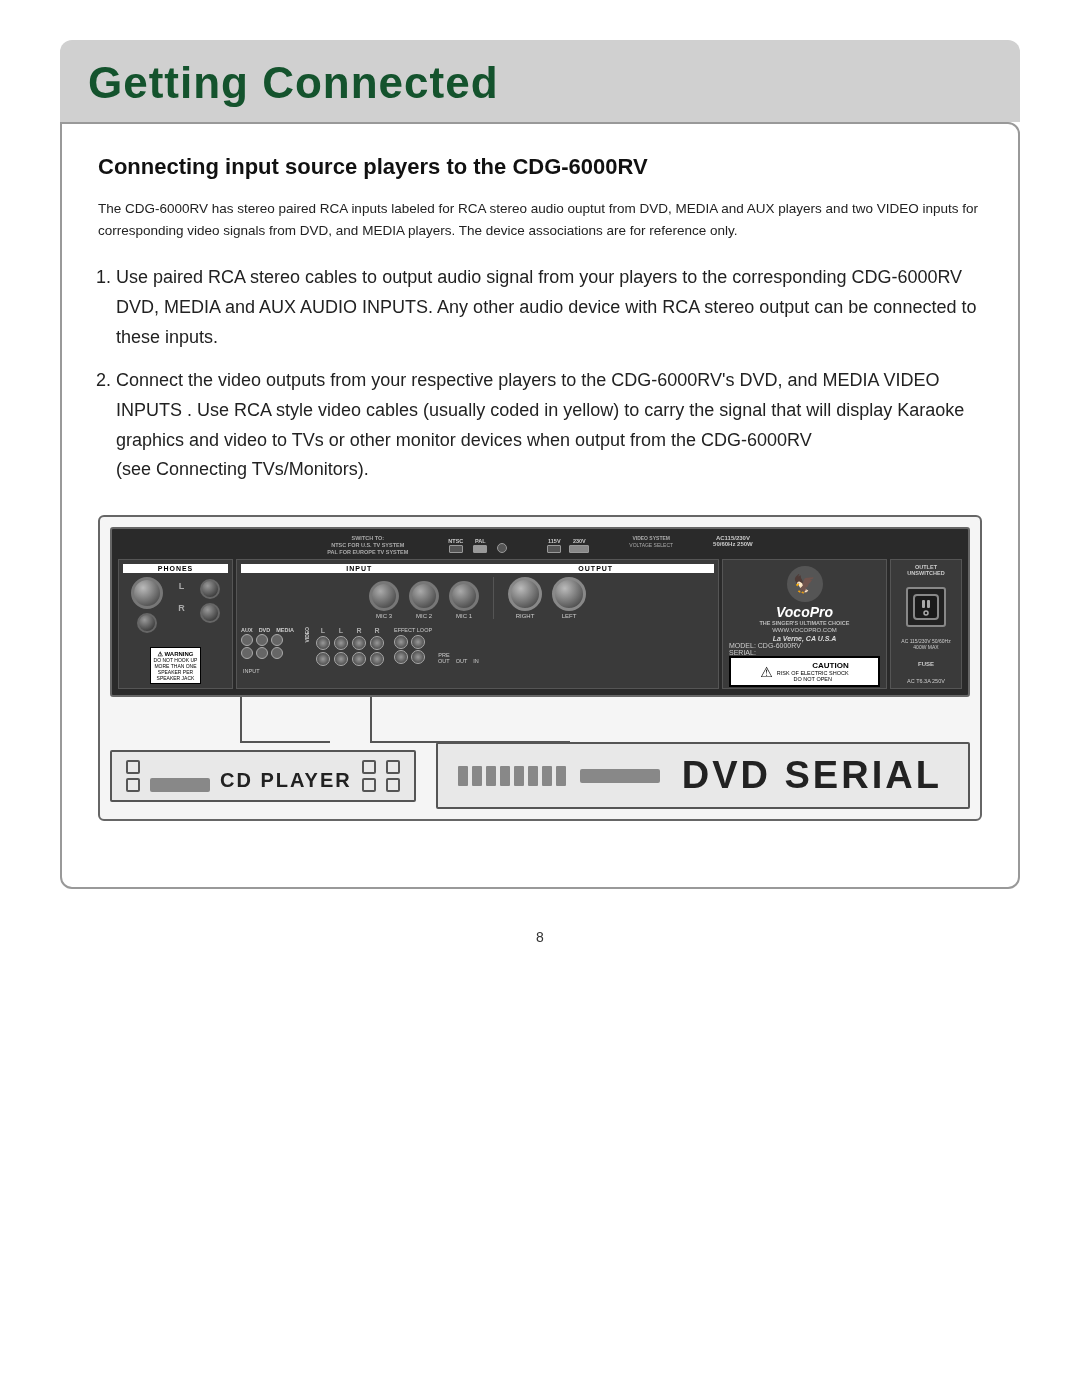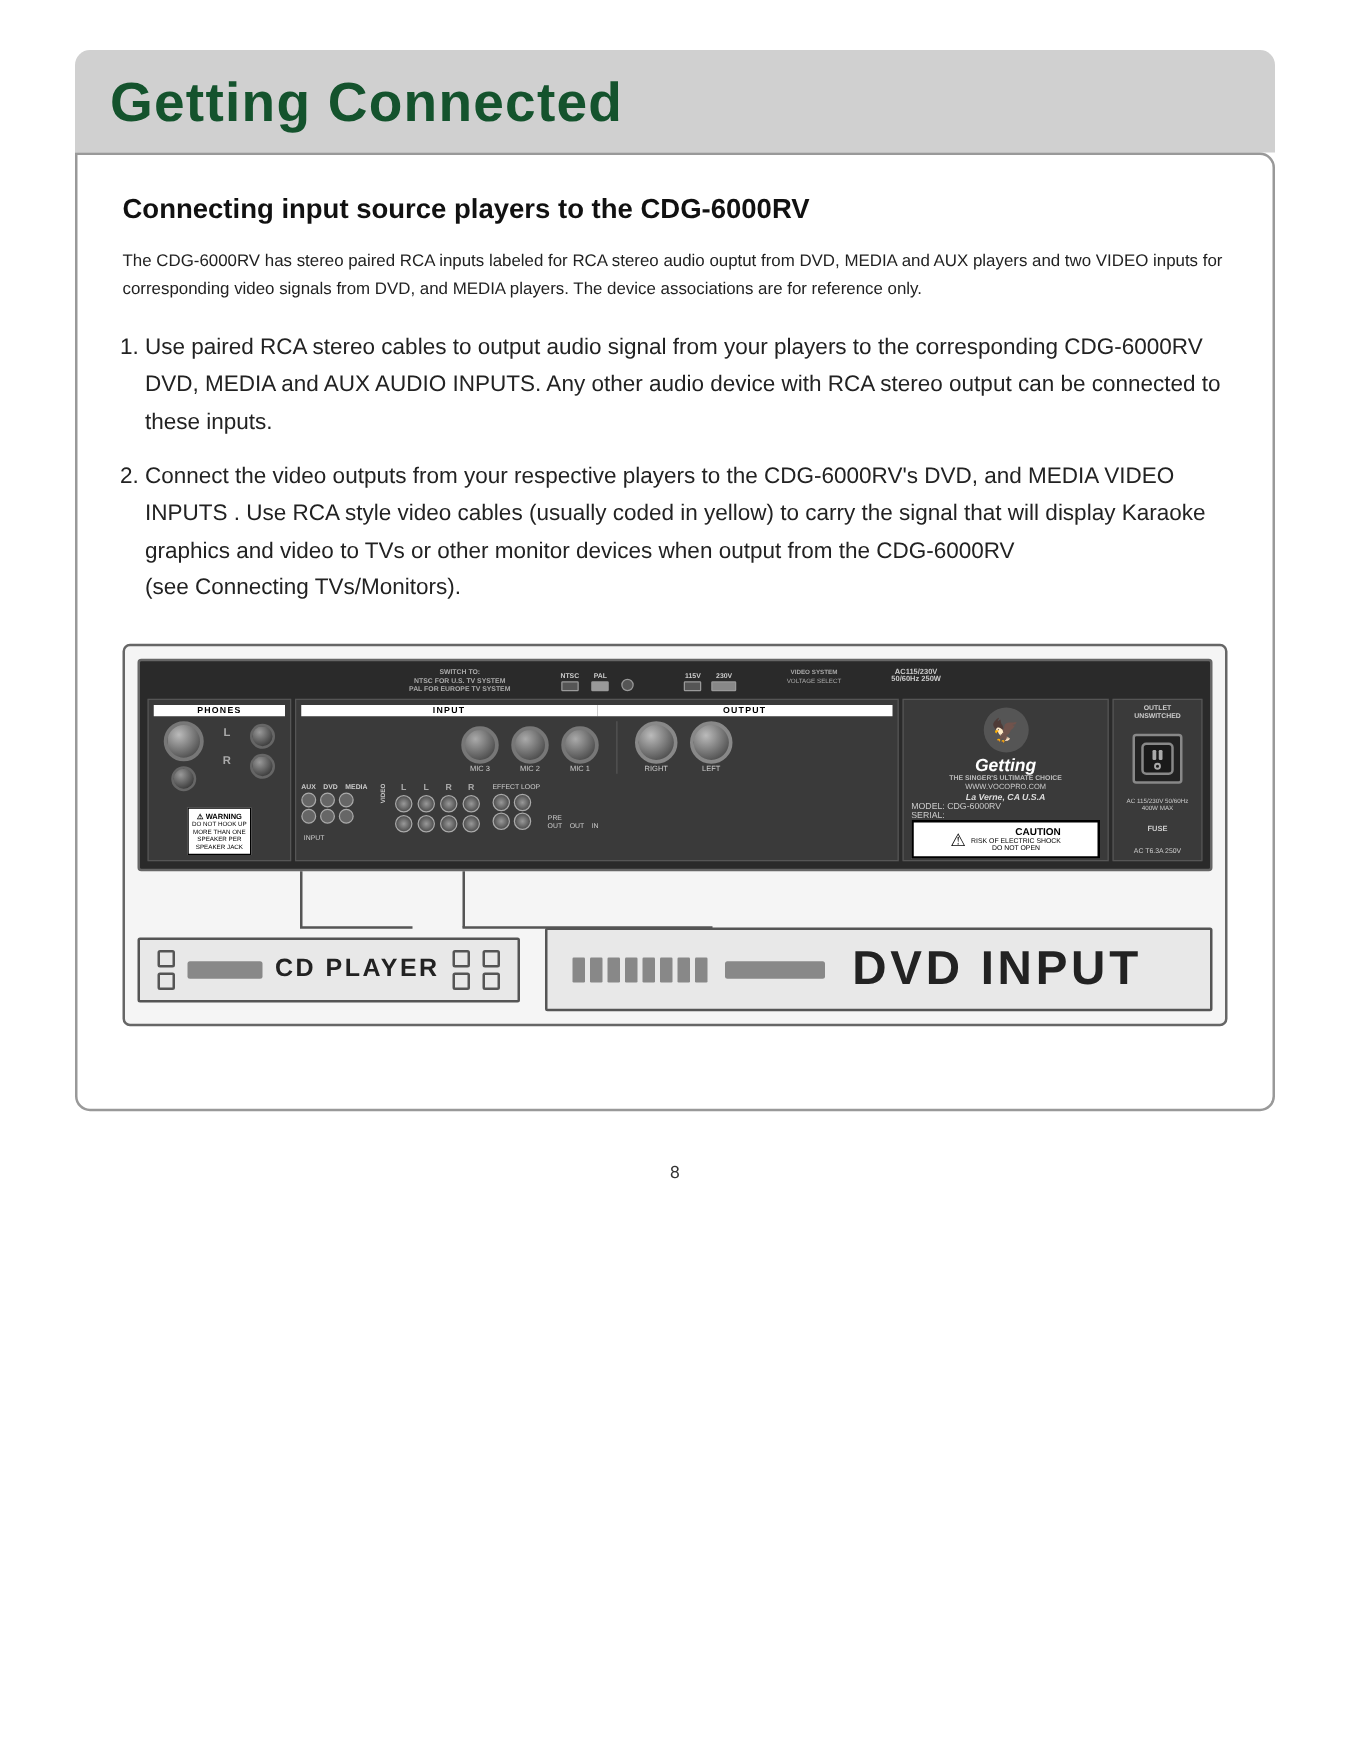--- a/index.html
+++ b/index.html
@@ -293,21 +293,21 @@
               <div style="display:flex; gap:16px; margin-top:2px; font-size:5.5px; color:#ccc; align-self:flex-start; padding-left:2px;">
                 <span>INPUT</span>
               </div>
             </div>
 
             <div style="width:165px; min-width:165px; background:#3a3a3a; border:1px solid #555; padding:6px; display:flex; flex-direction:column; justify-content:space-between; align-items:center;">
 
               <div style="text-align:center;">
 
                 <div style="width:36px; height:36px; margin:0 auto 2px; background:#555; border-radius:50%; display:flex; align-items:center; justify-content:center; font-size:18px;">🦅</div>
-                <div style="font-size:14px; font-weight:900; color:#fff; font-style:italic;">Getting</div>
+                <div style="font-size:14px; font-weight:900; color:#fff; font-style:italic;">VocoPro</div>
                 <div style="font-size:5.5px; color:#bbb; font-weight:bold;">THE SINGER'S ULTIMATE CHOICE</div>
                 <div style="font-size:6px; color:#ccc; margin-top:1px;">WWW.VOCOPRO.COM</div>
                 <div style="font-size:7px; color:#ddd; font-style:italic; font-weight:bold; margin-top:2px;">La Verne, CA U.S.A</div>
               </div>
 
               <div style="color:#ccc; font-size:7px; text-align:left; width:100%;">
                 <div>MODEL: CDG-6000RV</div>
                 <div>SERIAL:</div>
               </div>
 
@@ -346,21 +346,21 @@
 
           <div style="position:absolute; left:130px; top:0; width:2px; height:45px; background:#555;"></div>
           <div style="position:absolute; left:130px; top:44px; width:90px; height:2px; background:#555;"></div>
 
           <div style="position:absolute; left:260px; top:0; width:2px; height:45px; background:#555;"></div>
           <div style="position:absolute; left:260px; top:44px; width:200px; height:2px; background:#555;"></div>
         </div>
 
         <div style="display:flex; gap:20px; align-items:center; margin-top:0;">
 
-          <div style="border:2px solid #555; padding:8px 14px; display:flex; align-items:center; gap:10px; background:#e8e8e8; border-radius:2px;">
+          <div style="border:2px solid #555; padding:8px 14px; display:flex; align-items:flex-end; gap:10px; background:#e8e8e8; border-radius:2px;">
             <div style="display:flex; flex-direction:column; gap:4px;">
               <div style="width:14px; height:14px; border:2px solid #555; border-radius:2px;"></div>
               <div style="width:14px; height:14px; border:2px solid #555; border-radius:2px;"></div>
             </div>
             <div style="width:60px; height:14px; background:#888; border-radius:2px;"></div>
             <div style="font-size:20px; font-weight:900; color:#222; letter-spacing:2px;">CD PLAYER</div>
             <div style="display:flex; flex-direction:column; gap:4px;">
               <div style="width:14px; height:14px; border:2px solid #555; border-radius:2px;"></div>
               <div style="width:14px; height:14px; border:2px solid #555; border-radius:2px;"></div>
             </div>
@@ -375,21 +375,21 @@
               <div style="width:10px; height:20px; background:#888; border-radius:1px;"></div>
               <div style="width:10px; height:20px; background:#888; border-radius:1px;"></div>
               <div style="width:10px; height:20px; background:#888; border-radius:1px;"></div>
               <div style="width:10px; height:20px; background:#888; border-radius:1px;"></div>
               <div style="width:10px; height:20px; background:#888; border-radius:1px;"></div>
               <div style="width:10px; height:20px; background:#888; border-radius:1px;"></div>
               <div style="width:10px; height:20px; background:#888; border-radius:1px;"></div>
               <div style="width:10px; height:20px; background:#888; border-radius:1px;"></div>
             </div>
             <div style="width:80px; height:14px; background:#888; border-radius:2px; margin-right:8px;"></div>
-            <div style="font-size:38px; font-weight:900; color:#222; letter-spacing:3px;">DVD INPUT</div>
+            <div style="font-size:38px; font-weight:900; color:#222; letter-spacing:3px;">DVD SERIAL</div>
           </div>
 
         </div>
 
       </div>
 
     </div>
   </div>
 
   <div class="page-number">8</div>

